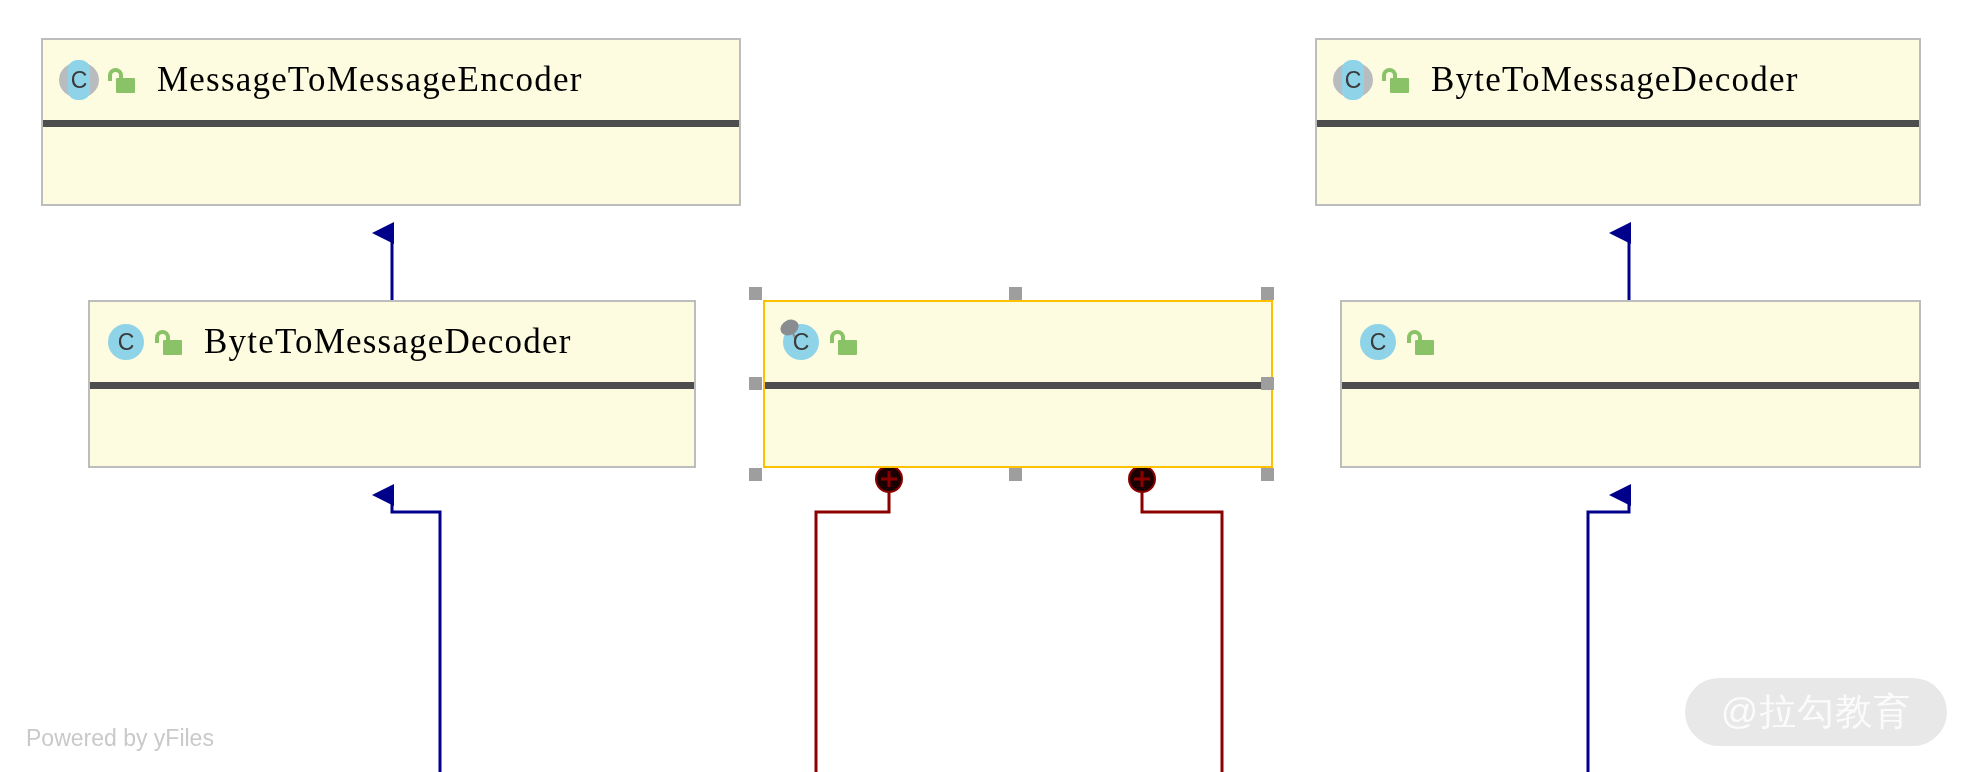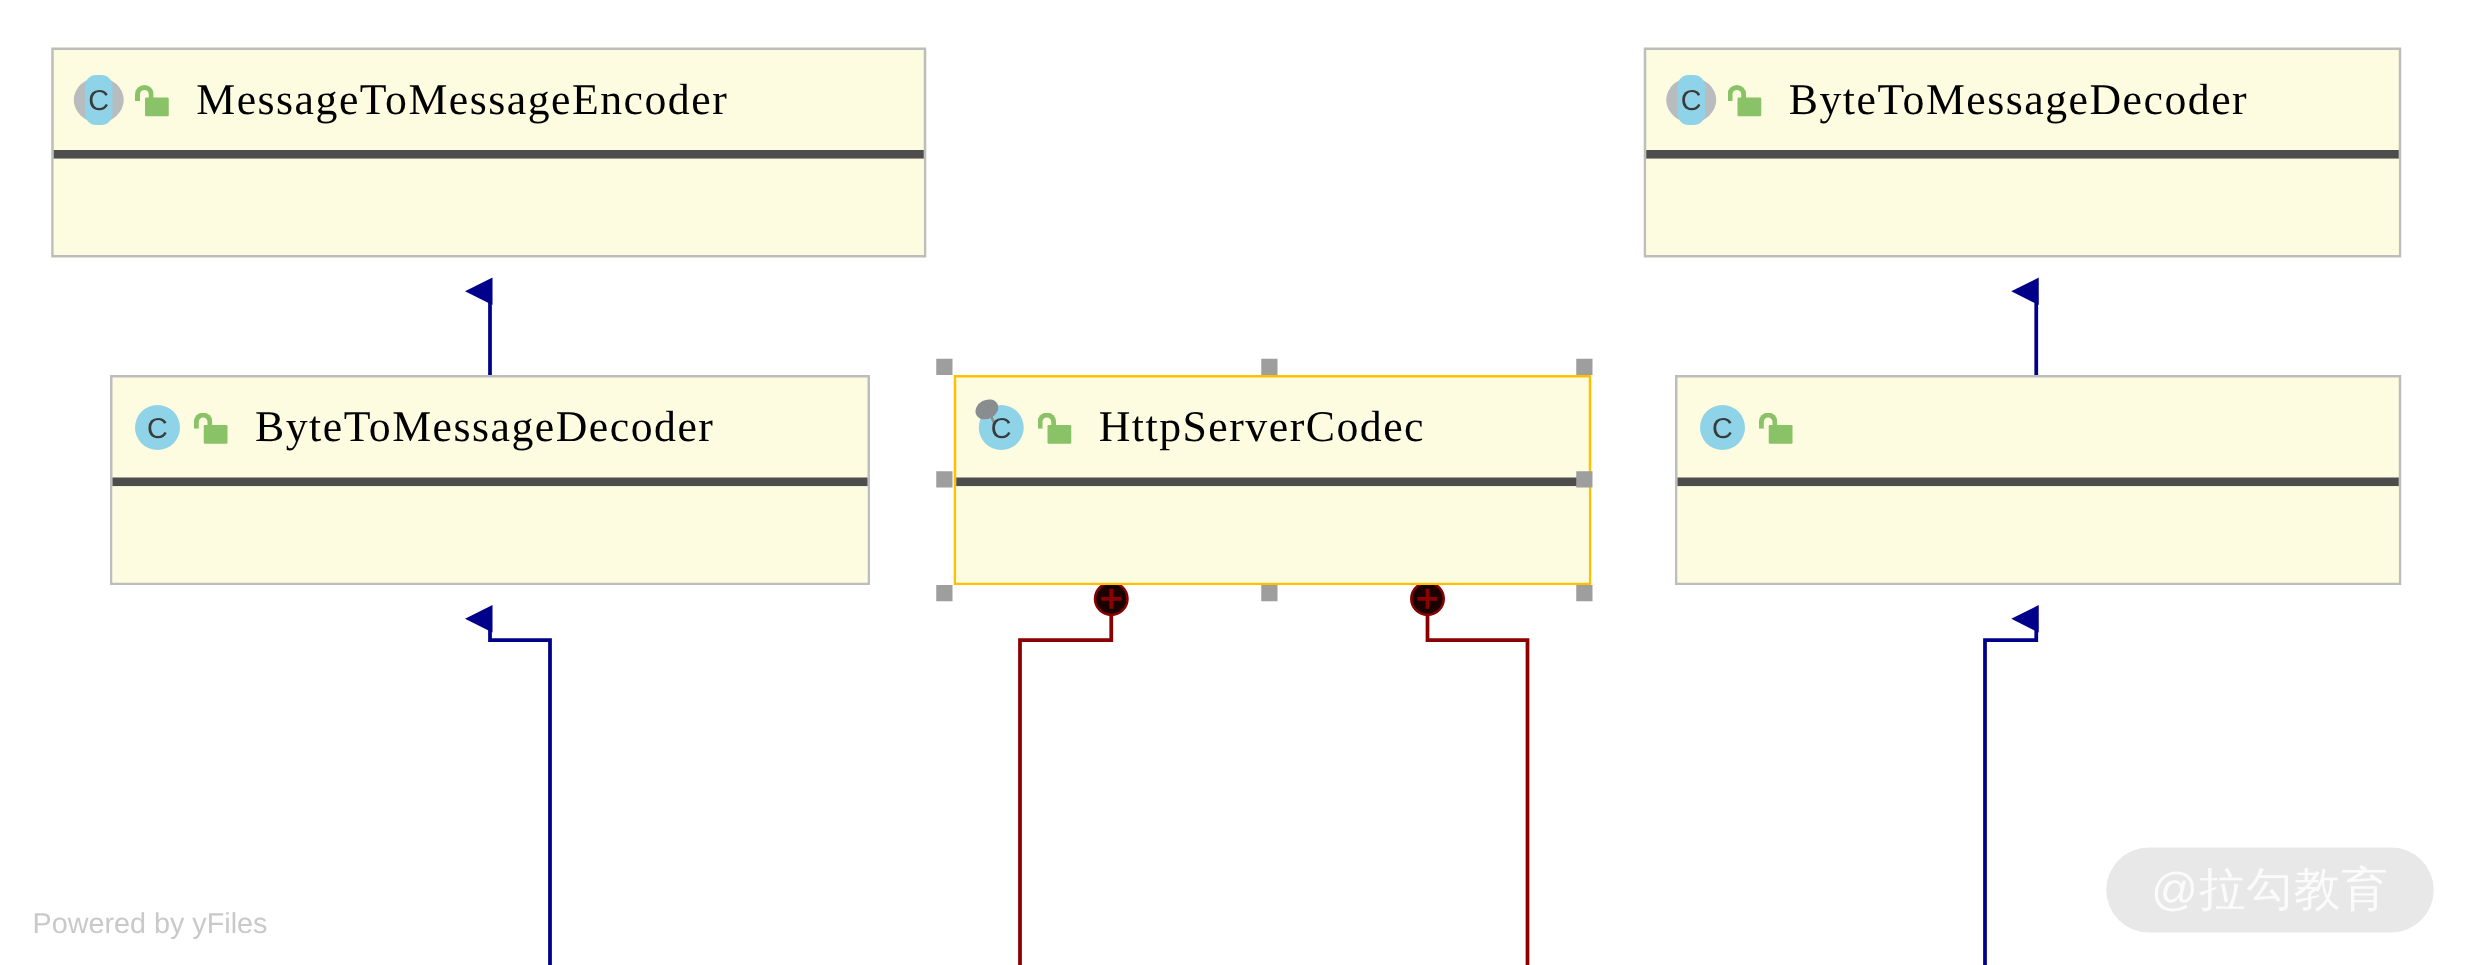--- a/index.html
+++ b/index.html
@@ -308,21 +308,20 @@
       <span class="icon-wrap">
         <span class="cls-circle"></span>
         <span class="cls-pin"></span>
         <span class="cls-pin-tail"></span>
         <span class="cls-letter">C</span>
       </span>
       <span class="lock-wrap lock-open">
         <span class="lock-shackle"></span>
           <span class="lock-body"></span>
       </span>
-      <span class="uml-title">HttpServerCodec</span>
     </div>
     <div class="uml-divider"></div>
     <div class="uml-body"></div>
   </div>
 
   <div class="uml-node" style="left:1340px; top:300px; width:581px; height:168px;">
     <div class="uml-header" style="height:80px;">
       <span class="icon-wrap">
         <span class="cls-circle"></span>
         <span class="cls-letter">C</span>

